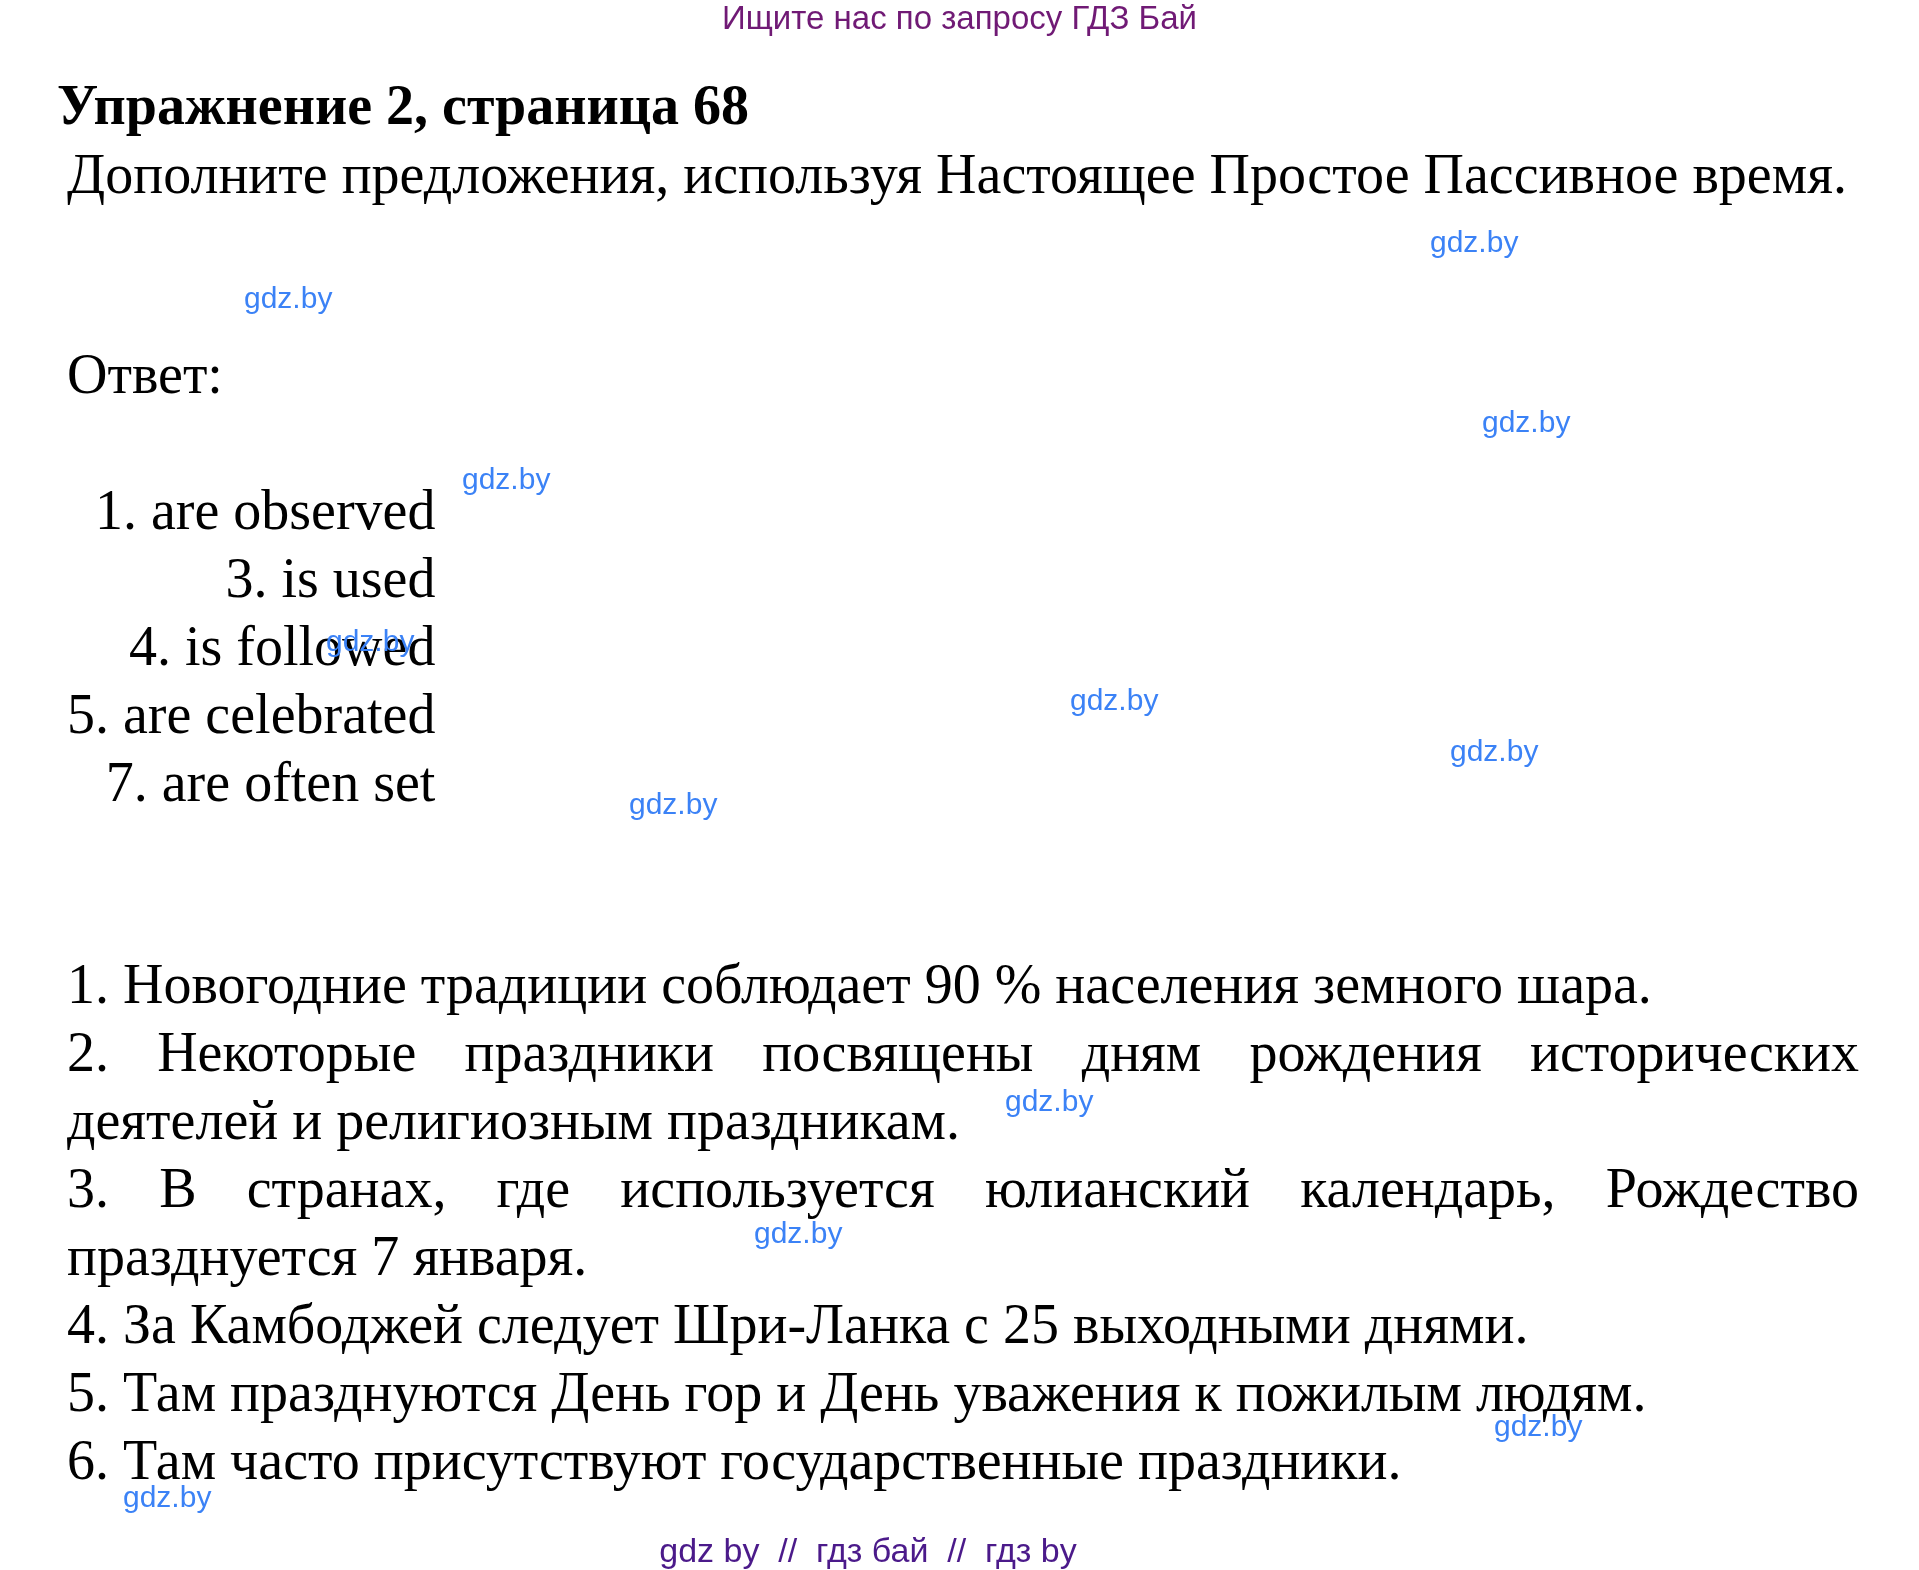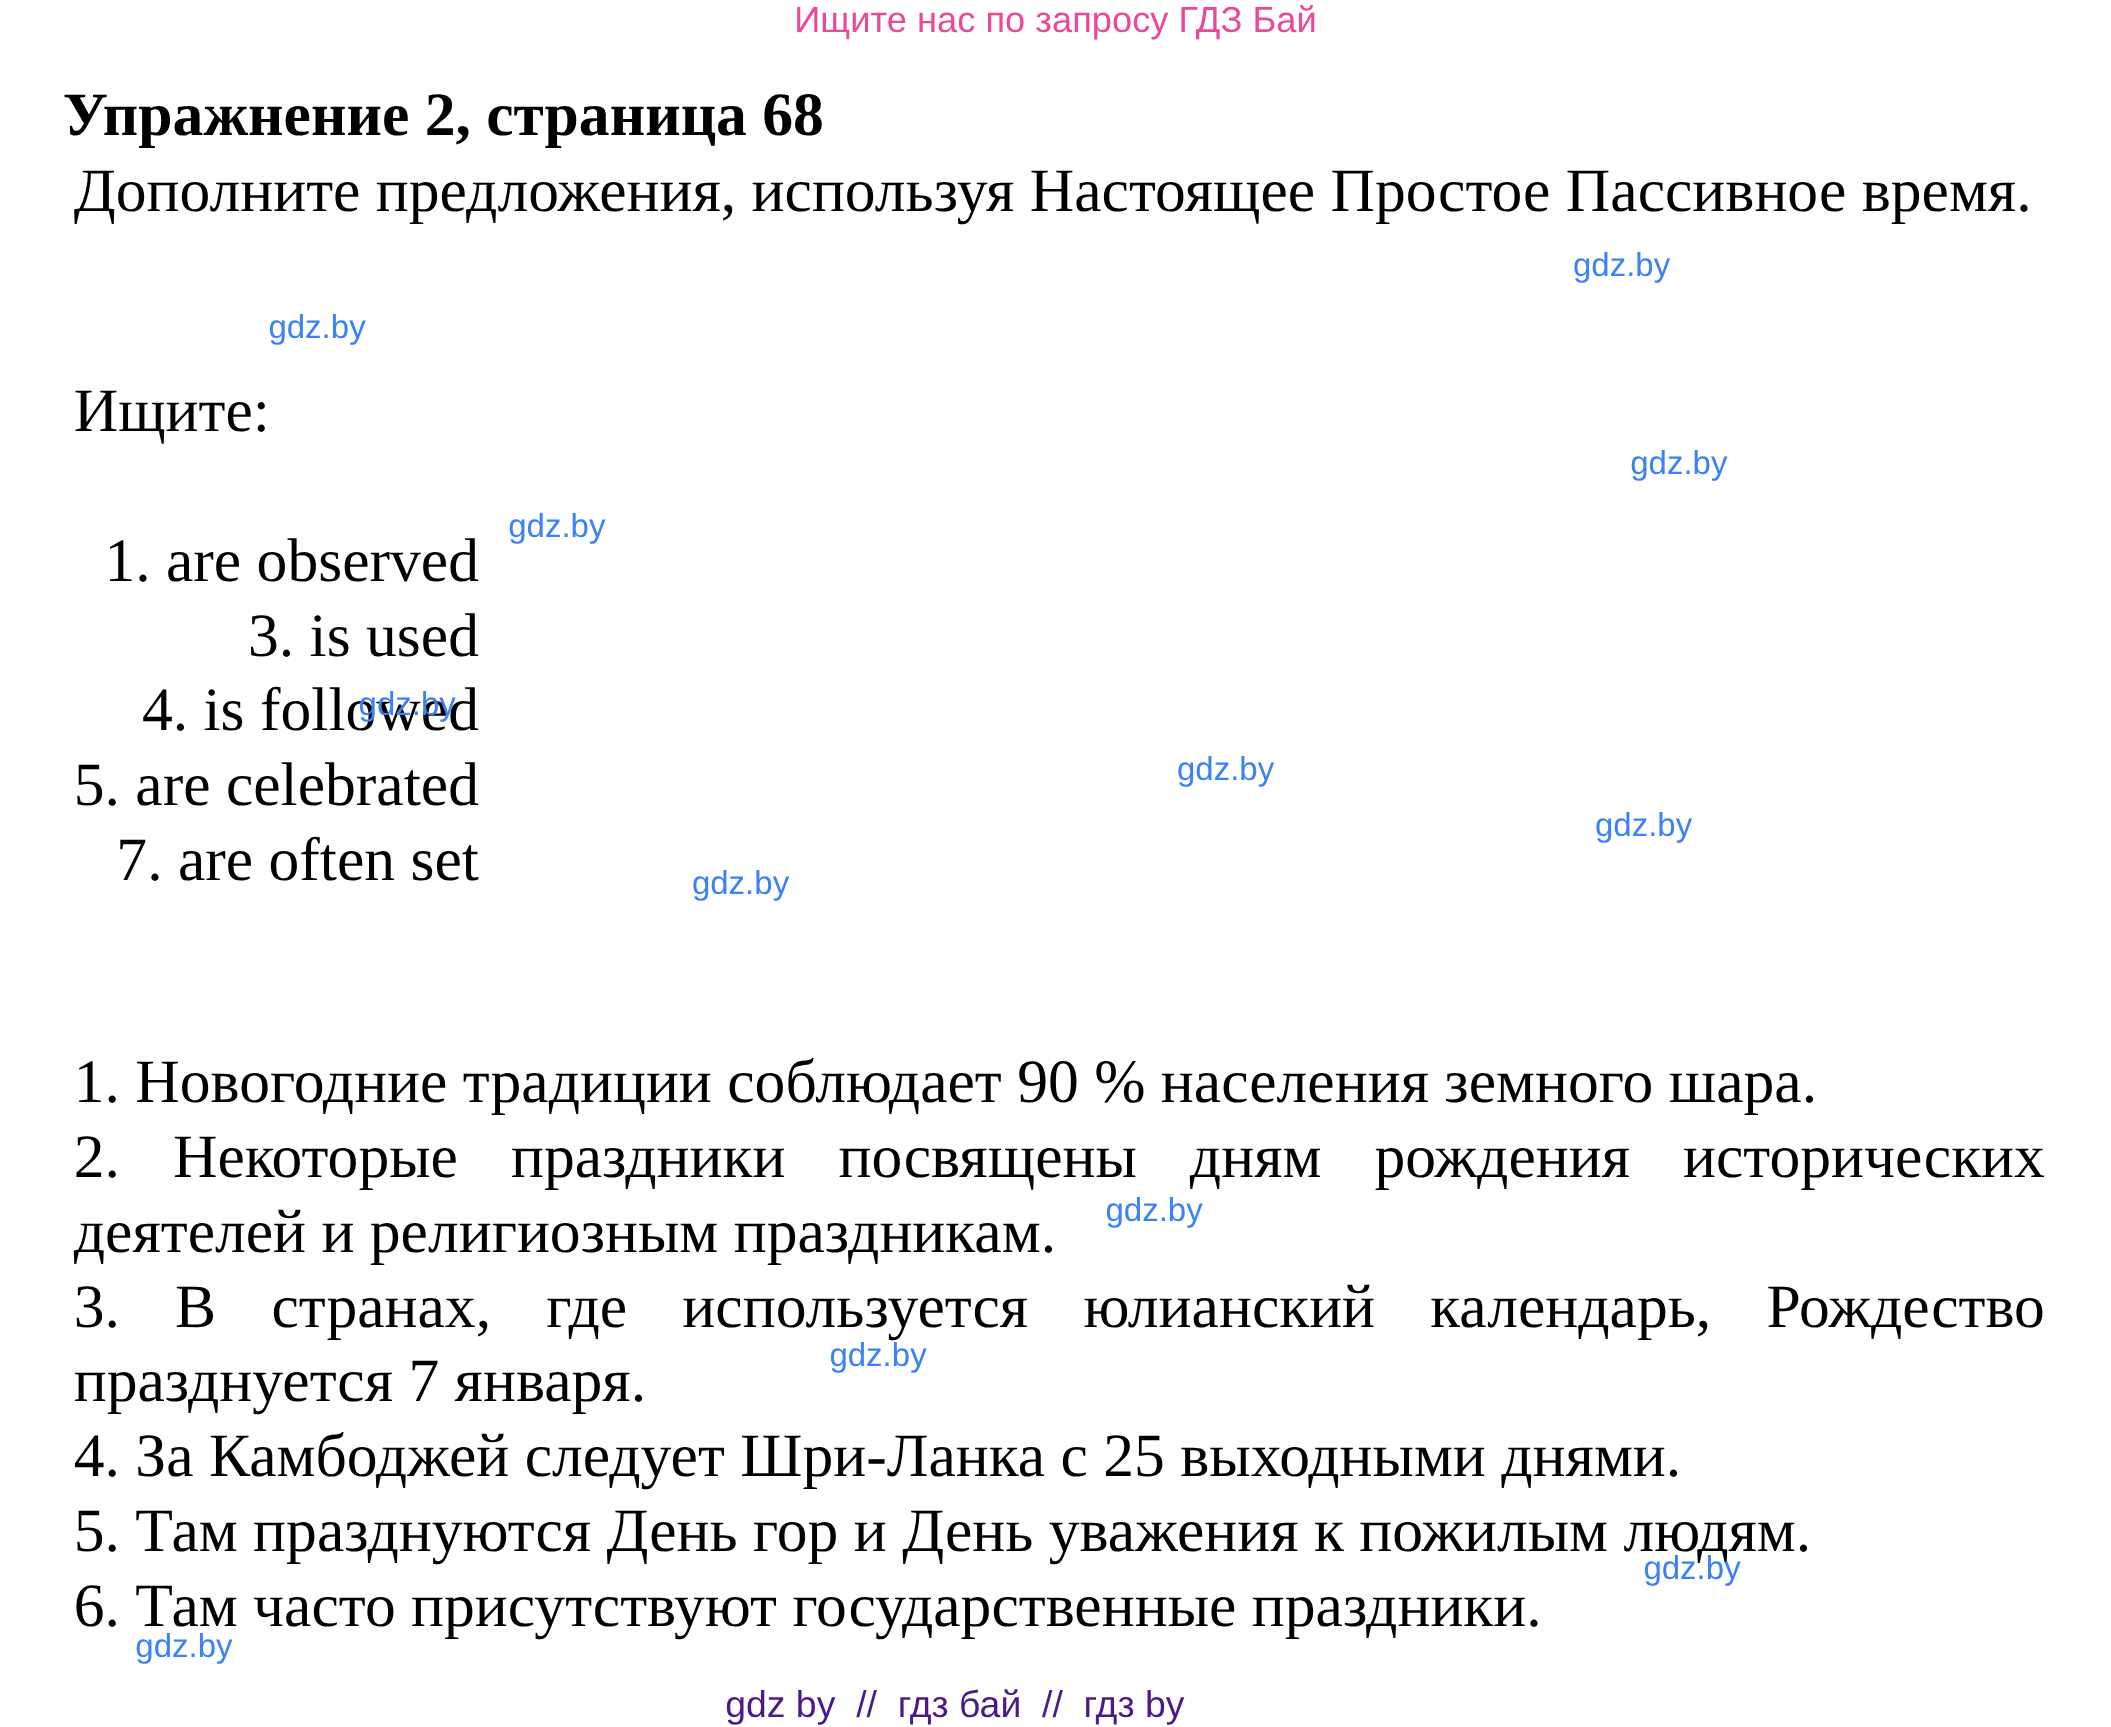--- a/index.html
+++ b/index.html
@@ -1,37 +1,37 @@
 <!DOCTYPE html>
 <html><head>
   <meta charset="utf-8">
   <style>
     html, body { margin:0; padding:0; background:#ffffff; }
     body { width:1919px; height:1570px; position:relative; overflow:hidden; font-family:"Liberation Serif", serif; color:#000; }
-    .top-banner { position:absolute; left:0; width:1919px; top:0; text-align:center; font-family:"Liberation Sans", sans-serif; font-size:33px; line-height:36px; color:#ec4899; }
+    .top-banner { position:absolute; left:0; width:1919px; top:0; text-align:center; font-family:"Liberation Sans", sans-serif; font-size:33px; line-height:36px; color:#701a75; }
     .title { position:absolute; left:57px; top:72px; font-size:56px; font-weight:bold; line-height:66px; white-space:nowrap; }
     .instructions { position:absolute; left:67px; top:140px; width:1792px; font-size:56px; line-height:68px; text-align:justify; text-align-last:left; }
     .answer-label { position:absolute; left:67px; top:340px; font-size:56px; line-height:68px; }
     .answers { position:absolute; left:67px; top:476px; margin:0; padding:0; list-style:none;text-align:right; }
     .answers li { font-size:56px; line-height:68px; white-space:nowrap; }
     .translations { position:absolute; left:67px; top:950px; width:1792px; margin:0; padding:0; list-style:none; }
     .translations li { font-size:56px; line-height:68px; text-align:justify; text-align-last:left; }
     .wm { position:absolute; font-family:"Liberation Sans", sans-serif; font-size:30px; line-height:32px; color:#3b82f6; white-space:nowrap; }
     .footer { position:absolute; left:0; width:1736px; top:1532px; text-align:center; font-family:"Liberation Sans", sans-serif; font-size:34px; line-height:36px; color:#4b1a8a; white-space:pre; }
   </style>
 </head>
 <body>
 
 <div class="top-banner">Ищите нас по запросу ГДЗ Бай</div>
 
 <div class="title">Упражнение 2, страница 68</div>
 
 <div class="instructions">Дополните предложения, используя Настоящее Простое Пассивное время.</div>
 
-<div class="answer-label">Ищите:</div>
+<div class="answer-label">Ответ:</div>
 
 <ul class="answers">
   <li>1. are observed</li>
   <li>3. is used</li>
   <li>4. is followed</li>
   <li>5. are celebrated</li>
   <li>7. are often set</li>
 </ul>
 
 <ul class="translations">

